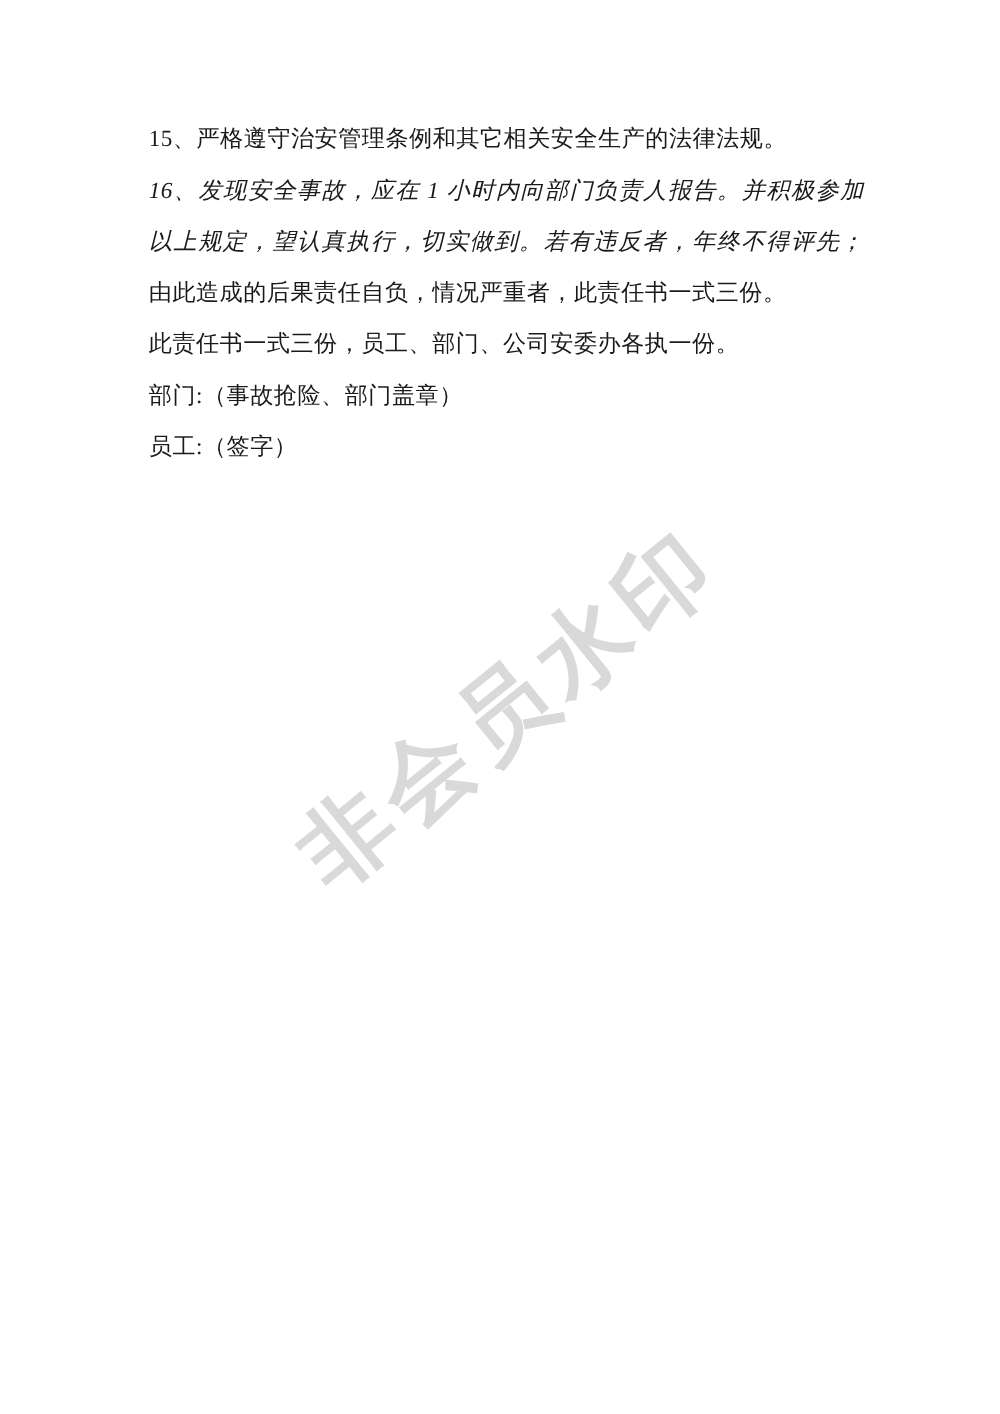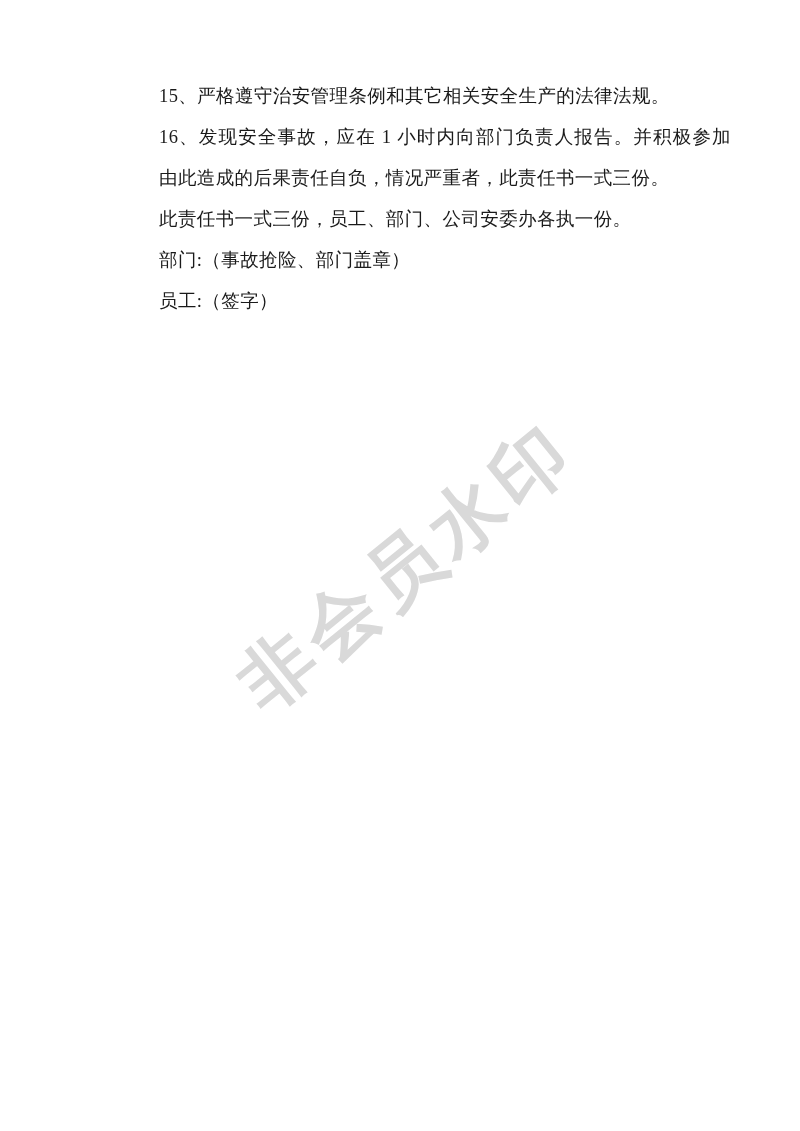--- a/index.html
+++ b/index.html
@@ -30,50 +30,51 @@
     font-size: 74px;
     letter-spacing: 7px;
     color: #d9d9d9;
     white-space: nowrap;
     user-select: none;
     z-index: 1;
   }
   .doc-content {
     position: absolute;
     left: 119px;
-    top: 76px;
+    top: 92px;
     width: 572px;
     z-index: 2;
     color: #1a1a1a;
     font-size: 18.5px;
     letter-spacing: 0.4px;
-    margin-left: 40px;
   }
   .doc-line {
     height: 41px;
     line-height: 41px;
     text-align: left;
     white-space: nowrap;
   }
   .doc-line.justified {
     white-space: normal;
     text-align: justify;
     text-align-last: justify;
     text-justify: inter-character;
+    font-style: italic;
   }
 </style>
 </head>
 <body>
 
 <div class="page">
 
   <div class="watermark">非会员水印</div>
 
   <div class="doc-content">
     <div class="doc-line">15、严格遵守治安管理条例和其它相关安全生产的法律法规。</div>
     <div class="doc-line justified">16、发现安全事故，应在 1 小时内向部门负责人报告。并积极参加</div>
+    <div class="doc-line justified">以上规定，望认真执行，切实做到。若有违反者，年终不得评先；</div>
     <div class="doc-line">由此造成的后果责任自负，情况严重者，此责任书一式三份。</div>
     <div class="doc-line">此责任书一式三份，员工、部门、公司安委办各执一份。</div>
     <div class="doc-line">部门:（事故抢险、部门盖章）</div>
     <div class="doc-line">员工:（签字）</div>
   </div>
 
 </div>
 
 </body></html>

